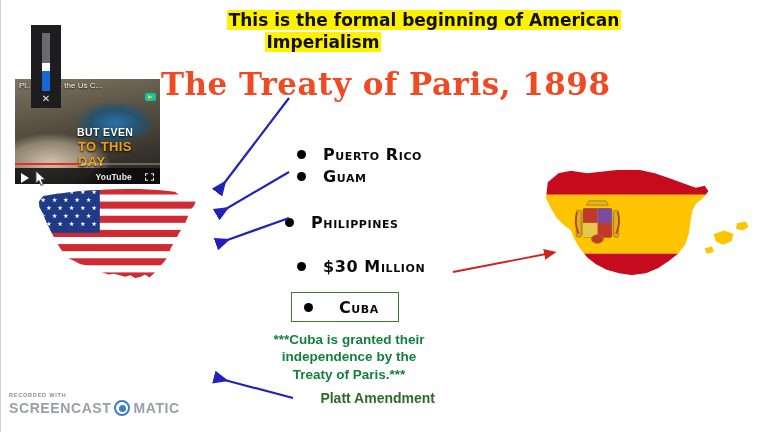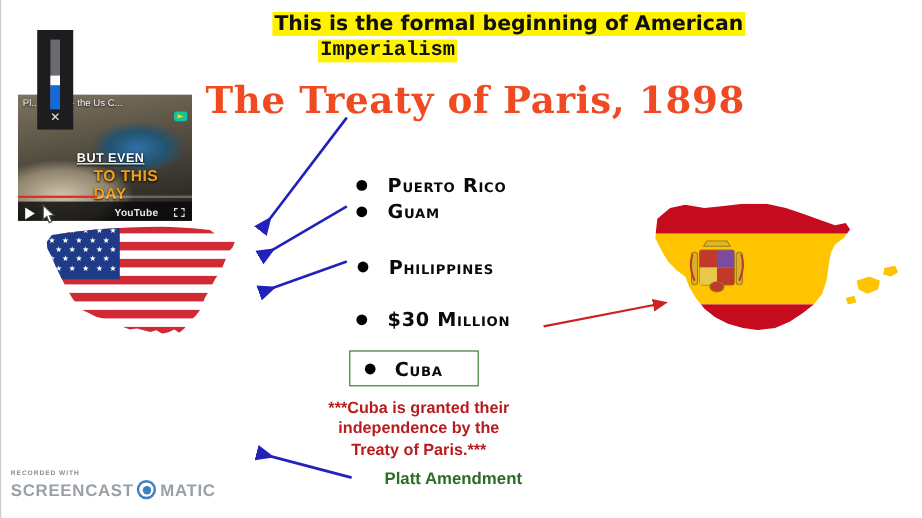--- a/index.html
+++ b/index.html
@@ -30,28 +30,28 @@
     white-space: nowrap;
     line-height: 1.25;
   }
   .hl-line span {
     background: #fff200;
     padding: 0 2px;
     box-decoration-break: clone;
     -webkit-box-decoration-break: clone;
   }
   #hl1 { left: 0; width: 768px; top: 10px; margin-left: 39px; }
-  #hl2 { left: 0; width: 644px; top: 32px; font-family: Liberation Mono, monospace; }
+  #hl2 { left: 0; width: 644px; top: 32px; }
 
   #slide-title {
     position: absolute;
     left: 160px;
     top: 66px;
     width: 470px;
-    text-align: center;
+    text-align: left;
     font-family: "DejaVu Serif", serif;
     font-weight: 700;
     font-size: 31px;
     color: #f04a23;
     white-space: nowrap;
     letter-spacing: 0.5px;
   }
 
   
   .bullet-row {
@@ -71,47 +71,47 @@
   .btext {
     font-family: "DejaVu Sans", sans-serif;
     font-weight: 700;
     font-size: 16px;
     color: #0a0a0a;
     font-variant: small-caps;
     letter-spacing: 0.6px;
   }
   #b0 { left: 296px; top: 121px; margin-top: 24px; }
   #b1 { left: 296px; top: 167px; text-align: right; }
-  #b2 { left: 297px; top: 213px; }
+  #b2 { left: 284px; top: 213px; }
   #b3 { left: 296px; top: 257px; }
 
   
   #cuba-box {
     position: absolute;
     left: 290px;
     top: 292px;
     width: 108px;
     height: 30px;
     border: 1.6px solid #3f7a33;
     box-sizing: border-box;
     display: flex;
     align-items: center;
-    gap: 16px;
+    gap: 26px;
     padding-left: 12px;
   }
   #cuba-note {
     position: absolute;
     left: 262px;
     top: 331px;
     width: 172px;
     text-align: center;
     font-family: "Liberation Sans", sans-serif;
     font-size: 13.5px;
     line-height: 1.28;
-    color: #b91c1c;
+    color: #15803d;
     font-weight: 600;
   }
   #platt {
     position: absolute;
     left: 262px;
     top: 390px;
     width: 172px;
     text-align: right;
     font-family: "Liberation Sans", sans-serif;
     font-size: 14px;
@@ -177,29 +177,28 @@
   #yt-badge::after {
     content: "";
     position: absolute;
     left: 3px; top: 1.5px;
     border-left: 5px solid #f2d21c;
     border-top: 2.5px solid transparent;
     border-bottom: 2.5px solid transparent;
   }
   #cap1 {
     position: absolute;
-    left: 49px;
+    left: 62px;
     top: 47px;
     font-size: 10.5px;
     font-weight: 700;
     color: #ffffff;
     letter-spacing: .4px;
     text-shadow: 0 1px 2px #000;
     font-family: "Liberation Sans", sans-serif;
-    text-decoration: underline;
   }
   #cap2 {
     position: absolute;
     left: 63px;
     top: 60px;
     font-size: 13px;
     font-weight: 700;
     color: #f0a01a;
     letter-spacing: .4px;
     text-shadow: 0 1px 2px #000;

